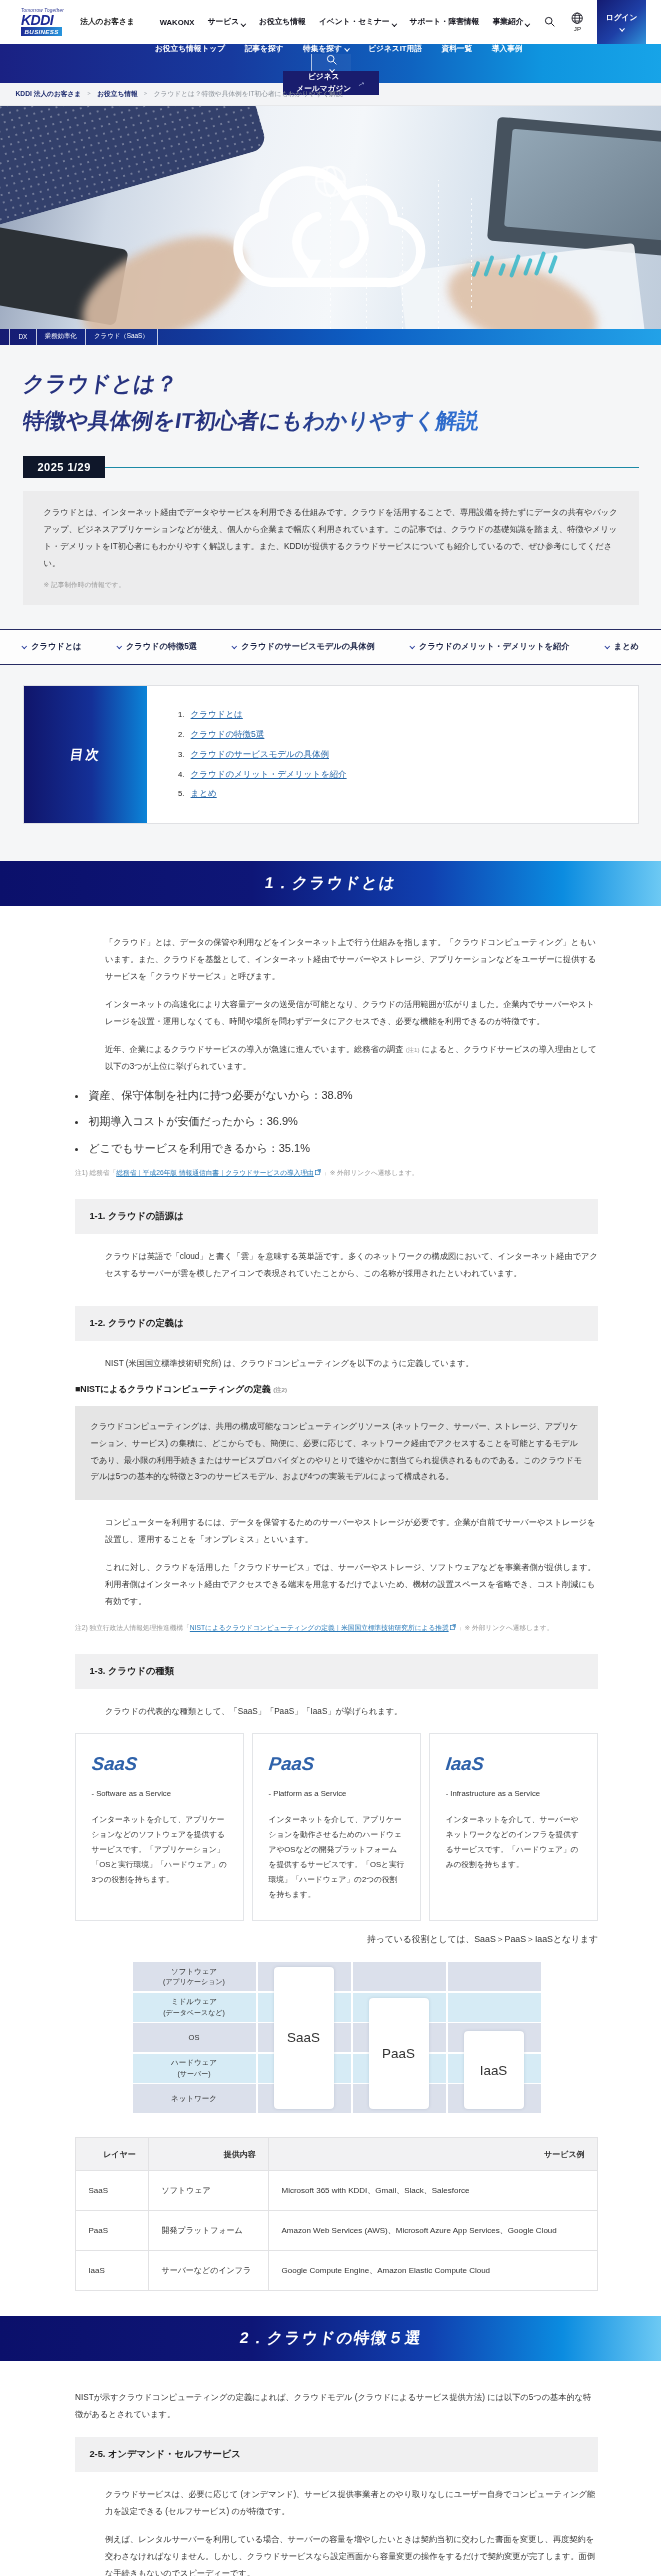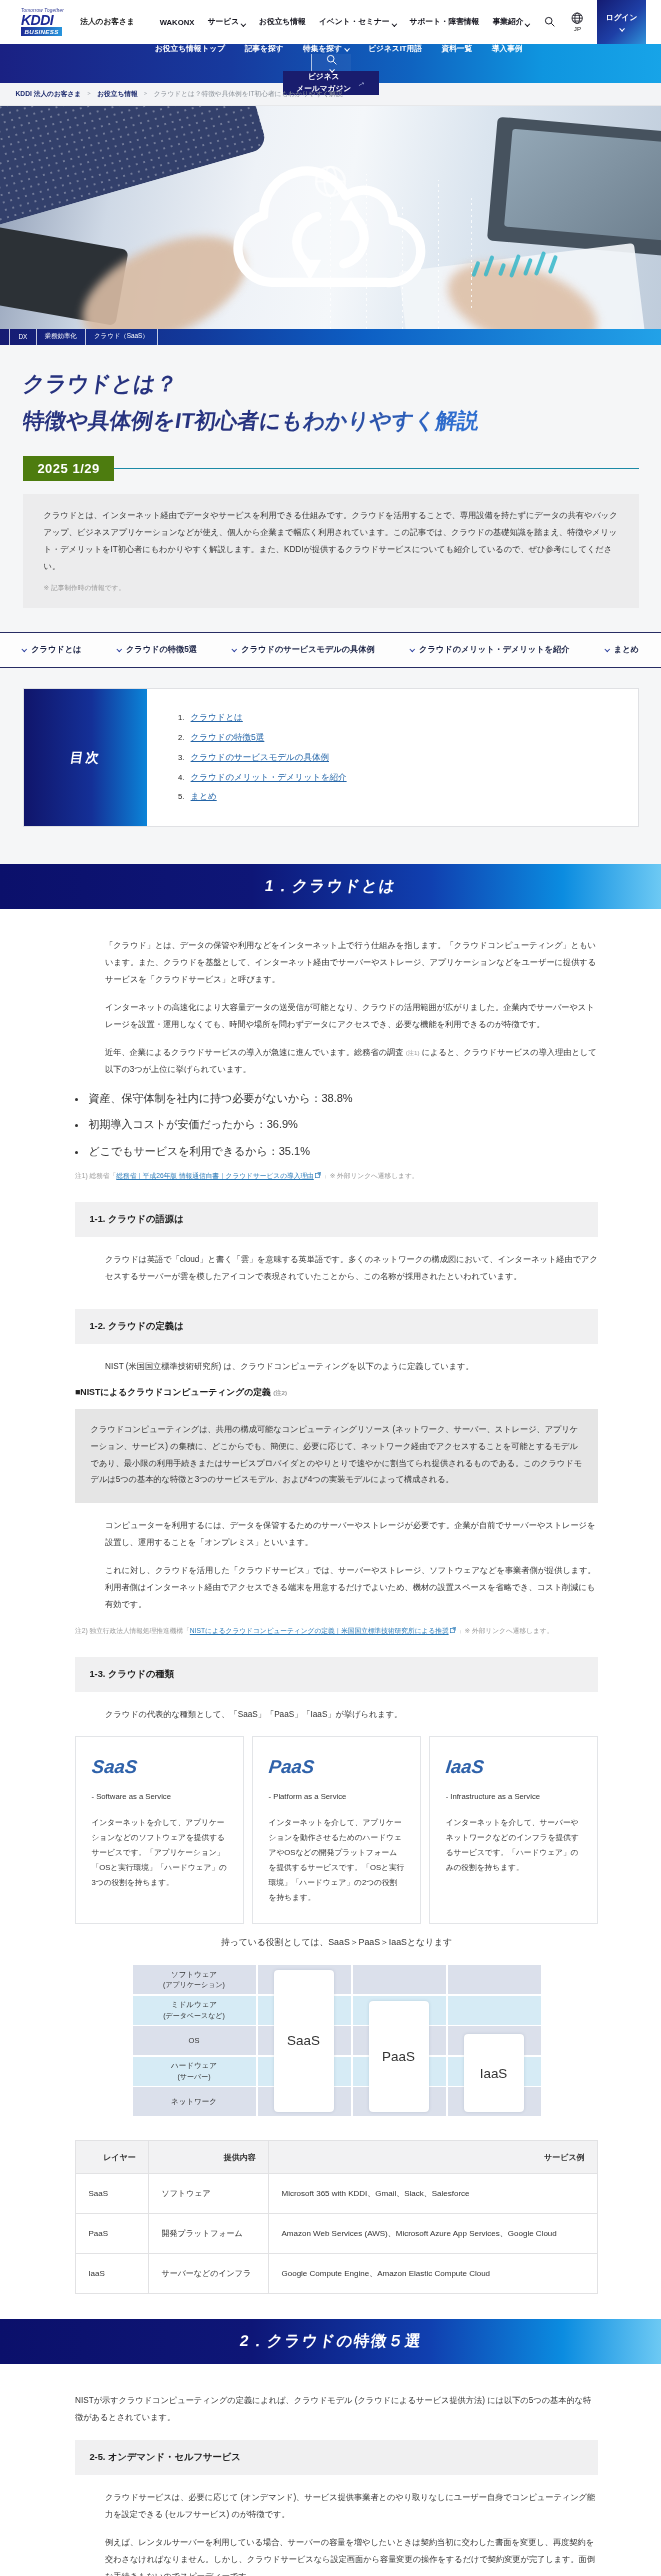--- a/index.html
+++ b/index.html
@@ -57,21 +57,21 @@
   .tag { color:#fff; font-size:6.4px; padding:0 8.2px; border-left:0.5px solid rgba(255,255,255,.75); height:15.5px; display:flex; align-items:center; cursor:pointer; text-decoration:none; }
   .tag:last-child { border-right:0.5px solid rgba(255,255,255,.75); }
 
   
   .pre-band { background:#f5f6f7; }
   .title-sec { padding:21.6px 23px 24px; }
   .article-title { color:#27337f; font-size:21.6px; font-weight:bold; line-height:1.7; }
   .article-title .t-line { display:inline-block; transform:skewX(-8deg); }
   .t-line2 { background:linear-gradient(90deg,#27337f 55%,#2f6fd0 95%); -webkit-background-clip:text; background-clip:text; color:transparent; }
   .date-row { display:flex; align-items:center; margin-top:16.5px; }
-  .date-badge { background:#4d7c0f; color:#fff; font-size:13px; font-weight:bold; padding:5.2px 14.4px; letter-spacing:0.5px; }
+  .date-badge { background:#0f172a; color:#fff; font-size:11px; font-weight:bold; padding:5.2px 14.4px; letter-spacing:0.5px; }
   .date-line { flex:1; height:1px; background:#1b8aa6; }
   .lead-card { background:#ececed; margin-top:12.4px; padding:14.4px 20.6px 15.5px; }
   .lead-text { font-size:8.2px; line-height:2.05; color:#333; }
   .lead-note { font-size:6.7px; color:#9a9a9a; margin-top:8.2px; }
 
   
   .anchor-strip { background:#fdfdfd; border-top:1px solid #272c63; border-bottom:1px solid #272c63; padding:11.3px 23px; display:flex; justify-content:space-between; align-items:center; }
   .anchor-item { display:flex; align-items:center; gap:4.1px; font-size:8.2px; font-weight:bold; color:#1d2547; text-decoration:none; cursor:pointer; }
   .chev-a { width:4.1px; height:4.1px; border-left:1px solid #2b3f9e; border-bottom:1px solid #2b3f9e; transform:rotate(-45deg) translateY(-1px); display:inline-block; }
 
@@ -103,21 +103,21 @@
   .quote-box { background:#e5e5e5; padding:13.4px 15.5px; margin-bottom:15.5px; }
   .quote-box p { font-size:8.2px; line-height:2.05; color:#333; }
   .mb-xl { margin-bottom:23px; }
 
   
   .svc-cards { display:flex; gap:8.2px; margin-bottom:13.4px; }
   .svc-card { flex:1; background:#fff; border:0.5px solid #e3e5e8; padding:19.6px 15.5px 17.5px; min-height:138px; }
   .svc-name { font-size:18.5px; font-weight:bold; font-style:italic; color:#2f62aa; transform:skewX(-6deg); display:inline-block; }
   .svc-sub { font-size:7.7px; color:#333; margin-top:13.4px; }
   .svc-desc { font-size:7.7px; line-height:1.95; color:#333; margin-top:14.4px; }
-  .svc-caption { text-align:center; font-size:8.8px; color:#333; margin-bottom:16.5px; }
+  .svc-caption { text-align:right; font-size:8.8px; color:#333; margin-bottom:16.5px; }
 
   
   .layer-diagram { position:relative; width:408px; margin:0 auto 24px; }
   .lyr-row { display:flex; height:29px; margin-bottom:1.5px; }
   .lyr-row:last-child { margin-bottom:0; }
   .lyr-label { width:123px; margin-right:2.1px; display:flex; flex-direction:column; align-items:center; justify-content:center; font-size:7.5px; color:#333; line-height:1.4; }
   .lyr-cell { flex:1; margin-right:2.1px; }
   .lyr-cell:last-child { margin-right:0; }
   .row-a { background:#dbe0eb; }
   .row-b { background:#d6ebf5; }

